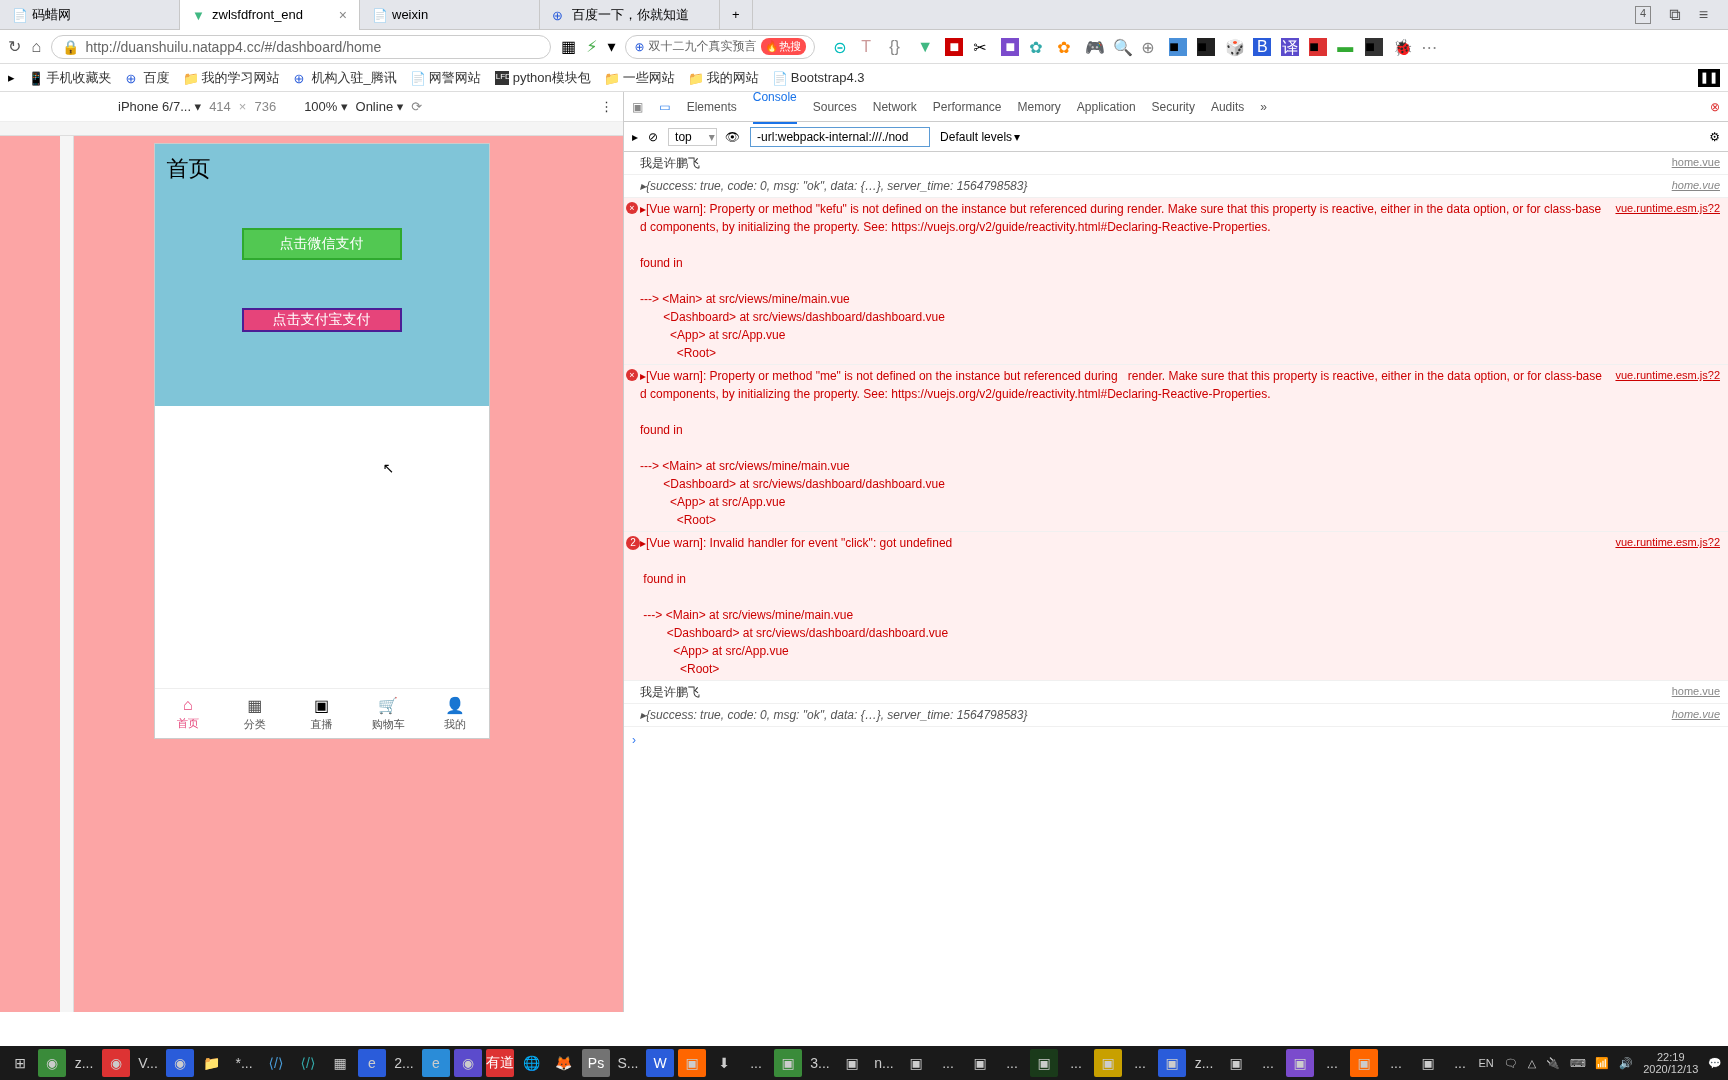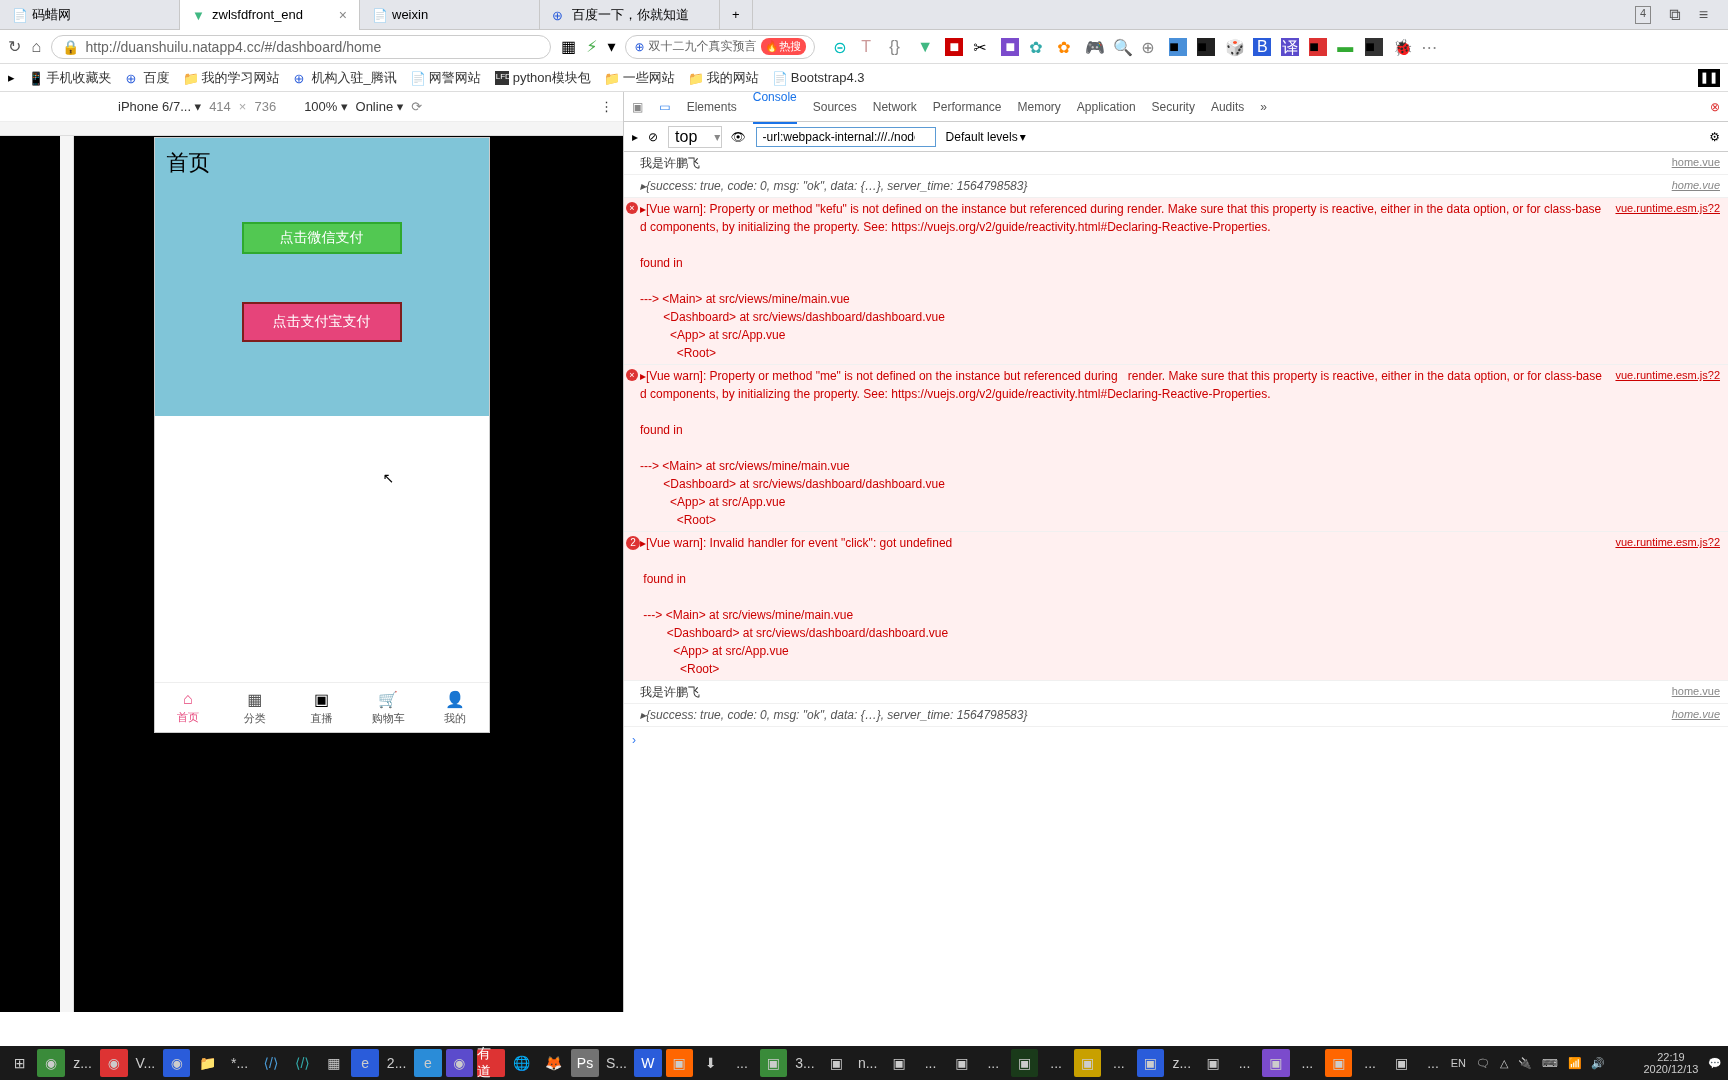--- a/index.html
+++ b/index.html
@@ -31,44 +31,44 @@
 .bm-icon.folder { color: #f5c344; }
 .right-pause { margin-left: auto; background: #000; color: #fff; width: 22px; height: 18px; display: flex; align-items: center; justify-content: center; font-size: 11px; }
 
 
 .main-split { display: flex; height: 920px; }
 
 
 .left-pane { width: 624px; display: flex; flex-direction: column; border-right: 1px solid #ccc; }
 .device-toolbar { display: flex; align-items: center; height: 30px; padding: 0 10px; gap: 8px; font-size: 13px; color: #333; border-bottom: 1px solid #eee; }
 .ruler-x { height: 14px; background: #f5f5f5; border-bottom: 1px solid #ddd; }
-.device-area { flex: 1; background: #000000; display: flex; justify-content: center; padding-top: 2px; position: relative; }
+.device-area { flex: 1; background: #fca5a5; display: flex; justify-content: center; padding-top: 8px; position: relative; }
 .ruler-y { position: absolute; left: 60px; top: 0; bottom: 0; width: 14px; background: #f5f5f5; border-right: 1px solid #ddd; }
 .phone-screen { width: 334px; height: 594px; background: #fff; margin-left: 20px; box-shadow: 0 0 0 1px #ccc; position: relative; }
 .phone-content { height: 100%; display: flex; flex-direction: column; }
 .app-header { background: #80c5d8; padding: 10px 12px 60px 12px; }
 .app-title { font-size: 22px; color: #000; }
 .btn-wechat { margin: 0 auto; display: block; width: 160px; height: 32px; background: #52c852; border: 2px solid #2fa92f; color: #fff; font-size: 14px; }
 .spacer { height: 48px; }
-.btn-alipay { margin: 0 auto 14px auto; display: block; width: 160px; height: 40px; background: #e6447a; border: 2px solid #7f1d1d; color: #fff; font-size: 14px; }
+.btn-alipay { margin: 0 auto 14px auto; display: block; width: 160px; height: 24px; background: #e6447a; border: 2px solid #4c1d95; color: #fff; font-size: 14px; }
 .app-body { flex: 1; background: #fff; position: relative; }
 .cursor-arrow { position: absolute; top: 54px; left: 228px; font-size: 14px; }
 .tab-bar { height: 50px; border-top: 1px solid #eee; display: flex; }
 .tab-item { flex: 1; display: flex; flex-direction: column; align-items: center; justify-content: center; font-size: 11px; gap: 2px; color: #555; }
 .tab-item.active { color: #e6447a; }
 .tab-item .ti-icon { font-size: 16px; }
 
 
 .right-pane { flex: 1; display: flex; flex-direction: column; font-size: 12px; }
 .dt-tabs { display: flex; align-items: center; height: 30px; border-bottom: 1px solid #ccc; padding: 0 8px; gap: 16px; color: #555; }
 .dt-tabs .dt-tab { cursor: pointer; }
 .dt-tabs .dt-tab.active { color: #1a73e8; border-bottom: 2px solid #1a73e8; padding-bottom: 18px; }
 .dt-tabs .close-red { margin-left: auto; color: #d33; }
 .dt-controls { display: flex; align-items: center; height: 30px; border-bottom: 1px solid #ccc; padding: 0 8px; gap: 10px; }
-.dt-select { border: 1px solid #ccc; padding: 1px 24px 1px 6px; font-size: 16px; }
+.dt-select { border: 1px solid #ccc; padding: 1px 24px 1px 6px; font-size: 12px; }
 .dt-filter { border: 1px solid #5b9bd5; padding: 2px 20px 2px 6px; font-size: 12px; width: 180px; }
 .dt-levels { display: flex; align-items: center; gap: 2px; }
 
 
 .console { flex: 1; overflow: auto; font-family: Consolas, monospace; font-size: 12px; line-height: 1.5; }
 .msg { padding: 2px 8px 2px 16px; border-bottom: 1px solid #f0f0f0; position: relative; display: flex; }
 .msg-text { flex: 1; white-space: pre-wrap; word-break: break-all; }
 .msg-src { color: #888; text-decoration: underline; font-size: 11px; white-space: nowrap; padding-left: 10px; }
 .msg.log { color: #333; }
 .msg.italic { font-style: italic; color: #555; }
@@ -76,21 +76,21 @@
 .msg.error .msg-src { color: #c00; }
 .err-icon { position: absolute; left: 2px; top: 4px; width: 12px; height: 12px; border-radius: 50%; background: #d33; color: #fff; font-size: 9px; text-align: center; line-height: 12px; }
 .err-count { position: absolute; left: 2px; top: 4px; width: 14px; height: 14px; border-radius: 50%; background: #d33; color: #fff; font-size: 10px; text-align: center; line-height: 14px; }
 .prompt-line { padding: 4px 8px; color: #367cf1; }
 
 
 .taskbar { position: absolute; bottom: 0; left: 0; right: 0; height: 34px; background: #1a1a1a; display: flex; align-items: center; padding: 0 6px; gap: 4px; }
 .tb-icon { width: 28px; height: 28px; display: flex; align-items: center; justify-content: center; color: #ccc; font-size: 14px; border-radius: 2px; }
 .tb-icon.active { background: #333; }
 .tb-right { margin-left: auto; display: flex; align-items: center; gap: 10px; color: #ccc; font-size: 11px; }
-.tb-clock { text-align: center; line-height: 1.1; margin-left: 28px; }
+.tb-clock { text-align: center; line-height: 1.1; }
 </style>
 </head>
 <body>
 
 <div class="tabs-bar">
   <div class="tab">
     <span class="tab-icon">📄</span>
     <span>码蜡网</span>
   </div>
   <div class="tab active">

